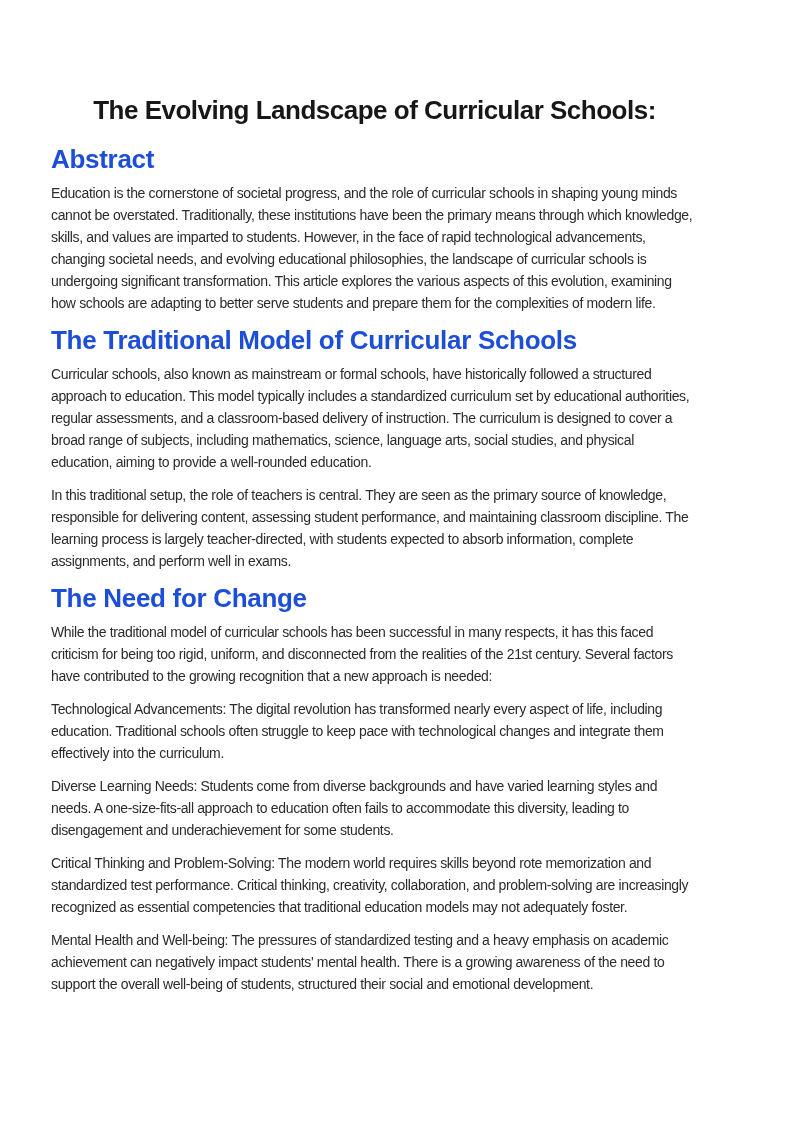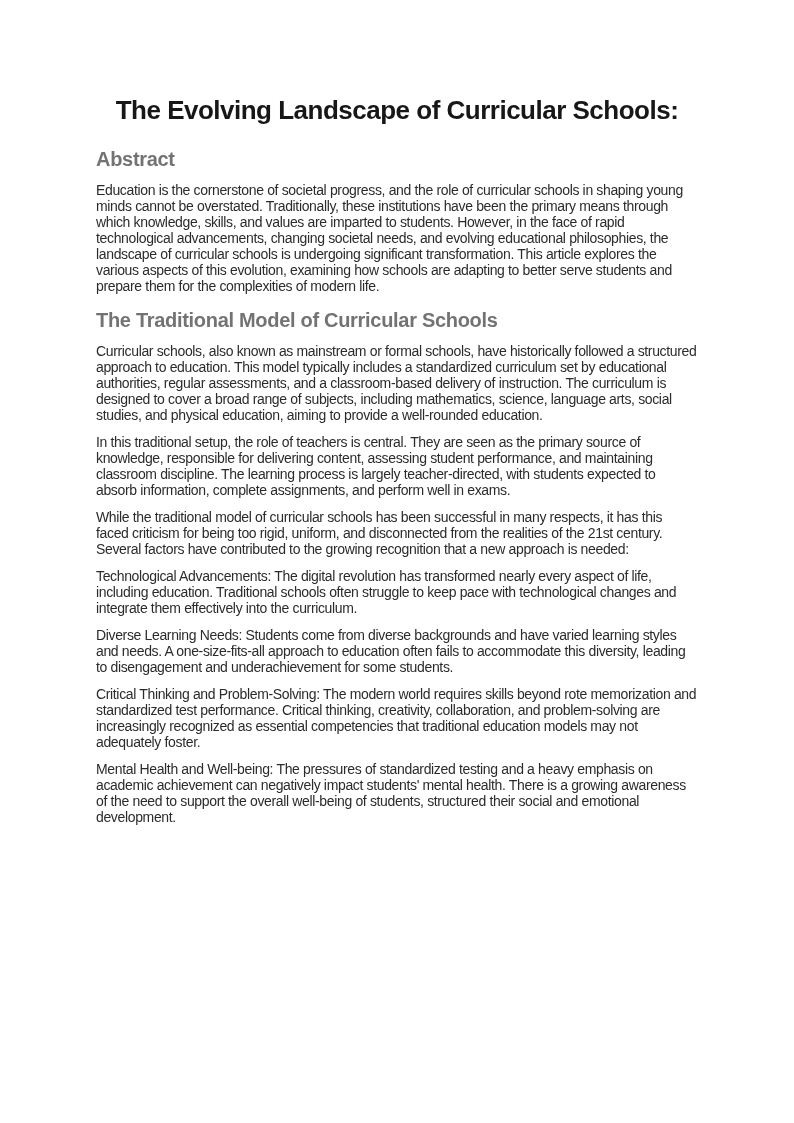--- a/index.html
+++ b/index.html
@@ -7,46 +7,46 @@
     padding: 0;
     background: #ffffff;
   }
   .page {
     position: relative;
     width: 794px;
     height: 1123px;
     background: #ffffff;
     overflow: hidden;
     box-sizing: border-box;
-    padding: 88px 96px 0 96px;
+    padding: 88px 96px 0 51px;
     font-family: "Liberation Sans", sans-serif;
     color: #2b2b2b;
   }
   .doc-title {
     text-align: center;
     font-weight: bold;
     font-size: 26px;
     line-height: 45px;
     letter-spacing: -0.5px;
     color: #171717;
   }
   .section-heading {
     font-weight: bold;
-    font-size: 20px;
+    font-size: 26px;
     line-height: 26px;
     letter-spacing: -0.3px;
-    color: #737373;
+    color: #1d4ed8;
     margin: 13px 0 10px 0;
   }
   .doc-title-block {
     margin-bottom: 2px;
   }
   .body-para {
     font-size: 14px;
-    line-height: 16px;
+    line-height: 22px;
     letter-spacing: -0.35px;
     margin: 0 0 11px 0;
     color: #2b2b2b;
     text-align: left;
   }
 </style>
 </head>
 <body>
 
 <div class="page">
@@ -60,20 +60,21 @@
     <p class="body-para">Education is the cornerstone of societal progress, and the role of curricular schools in shaping young minds cannot be overstated. Traditionally, these institutions have been the primary means through which knowledge, skills, and values are imparted to students. However, in the face of rapid technological advancements, changing societal needs, and evolving educational philosophies, the landscape of curricular schools is undergoing significant transformation. This article explores the various aspects of this evolution, examining how schools are adapting to better serve students and prepare them for the complexities of modern life.</p>
   </div>
 
   <div>
     <h2 class="section-heading">The Traditional Model of Curricular Schools</h2>
     <p class="body-para">Curricular schools, also known as mainstream or formal schools, have historically followed a structured approach to education. This model typically includes a standardized curriculum set by educational authorities, regular assessments, and a classroom-based delivery of instruction. The curriculum is designed to cover a broad range of subjects, including mathematics, science, language arts, social studies, and physical education, aiming to provide a well-rounded education.</p>
     <p class="body-para">In this traditional setup, the role of teachers is central. They are seen as the primary source of knowledge, responsible for delivering content, assessing student performance, and maintaining classroom discipline. The learning process is largely teacher-directed, with students expected to absorb information, complete assignments, and perform well in exams.</p>
   </div>
 
   <div>
+    <h2 class="section-heading">The Need for Change</h2>
     <p class="body-para">While the traditional model of curricular schools has been successful in many respects, it has this faced criticism for being too rigid, uniform, and disconnected from the realities of the 21st century. Several factors have contributed to the growing recognition that a new approach is needed:</p>
     <p class="body-para">Technological Advancements: The digital revolution has transformed nearly every aspect of life, including education. Traditional schools often struggle to keep pace with technological changes and integrate them effectively into the curriculum.</p>
     <p class="body-para">Diverse Learning Needs: Students come from diverse backgrounds and have varied learning styles and needs. A one-size-fits-all approach to education often fails to accommodate this diversity, leading to disengagement and underachievement for some students.</p>
     <p class="body-para">Critical Thinking and Problem-Solving: The modern world requires skills beyond rote memorization and standardized test performance. Critical thinking, creativity, collaboration, and problem-solving are increasingly recognized as essential competencies that traditional education models may not adequately foster.</p>
     <p class="body-para">Mental Health and Well-being: The pressures of standardized testing and a heavy emphasis on academic achievement can negatively impact students' mental health. There is a growing awareness of the need to support the overall well-being of students, structured their social and emotional development.</p>
   </div>
 
 </div>
 
 </body></html>

